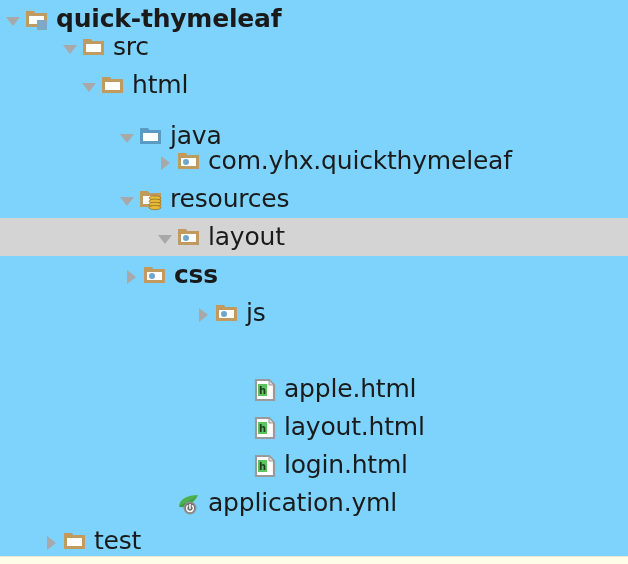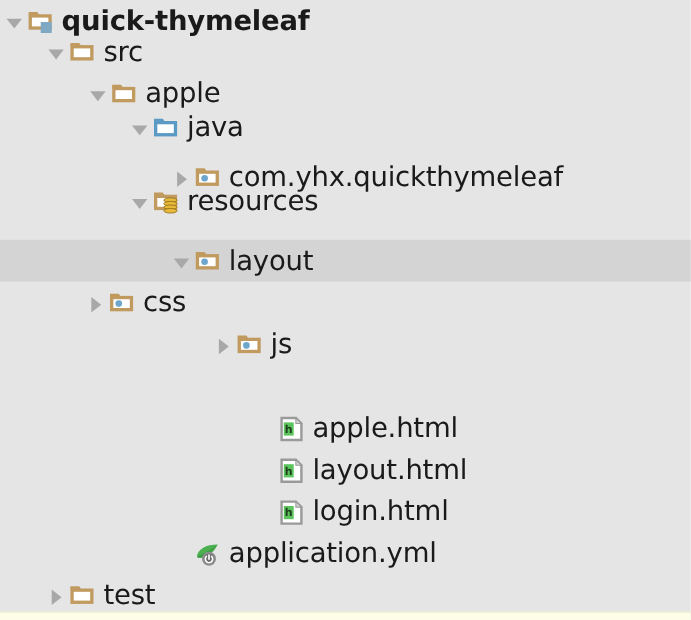--- a/index.html
+++ b/index.html
@@ -12,21 +12,21 @@
     height: 564px;
     overflow: hidden;
     font-family: "DejaVu Sans", sans-serif;
     -webkit-font-smoothing: antialiased;
   }
 
   #tree {
     position: relative;
     width: 628px;
     height: 564px;
-    background: #e5e5e5;
+    background: #7dd3fc;
   }
 
   .row {
     position: absolute;
     left: 0;
     width: 628px;
     height: 38px;
     display: flex;
     align-items: center;
     box-sizing: border-box;
@@ -85,21 +85,21 @@
       <span class="icon">
         <svg width="26" height="24" viewBox="0 0 26 24">
           <path d="M1,3 L9,3 L11,6 L1,6 Z" fill="#c09a5e"></path>
           <rect x="1" y="5" width="21" height="14" fill="#c09a5e"></rect>
           <rect x="4" y="8" width="15" height="8" fill="#ffffff"></rect>
           <rect x="12" y="12" width="10" height="10" fill="#7fa8c4"></rect>
         </svg>
       </span>
       <span class="label bold">quick-thymeleaf</span>
     </div>
-    <div class="row" style="top: 28px; padding-left: 40px;">
+    <div class="row" style="top: 28px; padding-left: 59px;">
       <span class="twisty">
         <svg width="16" height="16" viewBox="0 0 16 16">
           <polygon fill="#a8a8a8" points="1,4 15,4 8,13"></polygon>
         </svg>
       </span>
       <span class="icon">
         <svg width="26" height="24" viewBox="0 0 26 24">
           <path d="M1,3 L9,3 L11,6 L1,6 Z" fill="#c09a5e"></path>
           <rect x="1" y="5" width="21" height="14" fill="#c09a5e"></rect>
           <rect x="4" y="8" width="15" height="8" fill="#ffffff"></rect>
@@ -113,23 +113,23 @@
           <polygon fill="#a8a8a8" points="1,4 15,4 8,13"></polygon>
         </svg>
       </span>
       <span class="icon">
         <svg width="26" height="24" viewBox="0 0 26 24">
           <path d="M1,3 L9,3 L11,6 L1,6 Z" fill="#c09a5e"></path>
           <rect x="1" y="5" width="21" height="14" fill="#c09a5e"></rect>
           <rect x="4" y="8" width="15" height="8" fill="#ffffff"></rect>
         </svg>
       </span>
-      <span class="label">apple</span>
-    </div>
-    <div class="row" style="top: 97px; padding-left: 116px;">
+      <span class="label">html</span>
+    </div>
+    <div class="row" style="top: 117px; padding-left: 116px;">
       <span class="twisty">
         <svg width="16" height="16" viewBox="0 0 16 16">
           <polygon fill="#a8a8a8" points="1,4 15,4 8,13"></polygon>
         </svg>
       </span>
       <span class="icon">
         <svg width="26" height="24" viewBox="0 0 26 24">
           <path d="M1,3 L9,3 L11,6 L1,6 Z" fill="#5b9ac4"></path>
           <rect x="1" y="5" width="21" height="14" fill="#5b9ac4"></rect>
           <rect x="4" y="8" width="15" height="8" fill="#ffffff"></rect>
@@ -146,21 +146,21 @@
       <span class="icon">
         <svg width="26" height="24" viewBox="0 0 26 24">
           <path d="M1,3 L9,3 L11,6 L1,6 Z" fill="#c09a5e"></path>
           <rect x="1" y="5" width="21" height="14" fill="#c09a5e"></rect>
           <rect x="4" y="8" width="15" height="8" fill="#ffffff"></rect>
           <circle cx="9" cy="12" r="3" fill="#6da6cc"></circle>
         </svg>
       </span>
       <span class="label">com.yhx.quickthymeleaf</span>
     </div>
-    <div class="row" style="top: 164px; padding-left: 116px;">
+    <div class="row" style="top: 180px; padding-left: 116px;">
       <span class="twisty">
         <svg width="16" height="16" viewBox="0 0 16 16">
           <polygon fill="#a8a8a8" points="1,4 15,4 8,13"></polygon>
         </svg>
       </span>
       <span class="icon">
         <svg width="26" height="24" viewBox="0 0 26 24">
           <path d="M1,3 L9,3 L11,6 L1,6 Z" fill="#c09a5e"></path>
           <rect x="1" y="5" width="21" height="14" fill="#c09a5e"></rect>
           <rect x="4" y="8" width="15" height="8" fill="#ffffff"></rect>
@@ -181,21 +181,21 @@
       <span class="icon">
         <svg width="26" height="24" viewBox="0 0 26 24">
           <path d="M1,3 L9,3 L11,6 L1,6 Z" fill="#c09a5e"></path>
           <rect x="1" y="5" width="21" height="14" fill="#c09a5e"></rect>
           <rect x="4" y="8" width="15" height="8" fill="#ffffff"></rect>
           <circle cx="9" cy="12" r="3" fill="#6da6cc"></circle>
         </svg>
       </span>
       <span class="label">layout</span>
     </div>
-    <div class="row" style="top: 256px; padding-left: 76px;">
+    <div class="row" style="top: 256px; padding-left: 120px; font-weight: bold;">
       <span class="twisty">
         <svg width="16" height="16" viewBox="0 0 16 16">
           <polygon fill="#a8a8a8" points="4,1 13,8 4,15"></polygon>
         </svg>
       </span>
       <span class="icon">
         <svg width="26" height="24" viewBox="0 0 26 24">
           <path d="M1,3 L9,3 L11,6 L1,6 Z" fill="#c09a5e"></path>
           <rect x="1" y="5" width="21" height="14" fill="#c09a5e"></rect>
           <rect x="4" y="8" width="15" height="8" fill="#ffffff"></rect>

